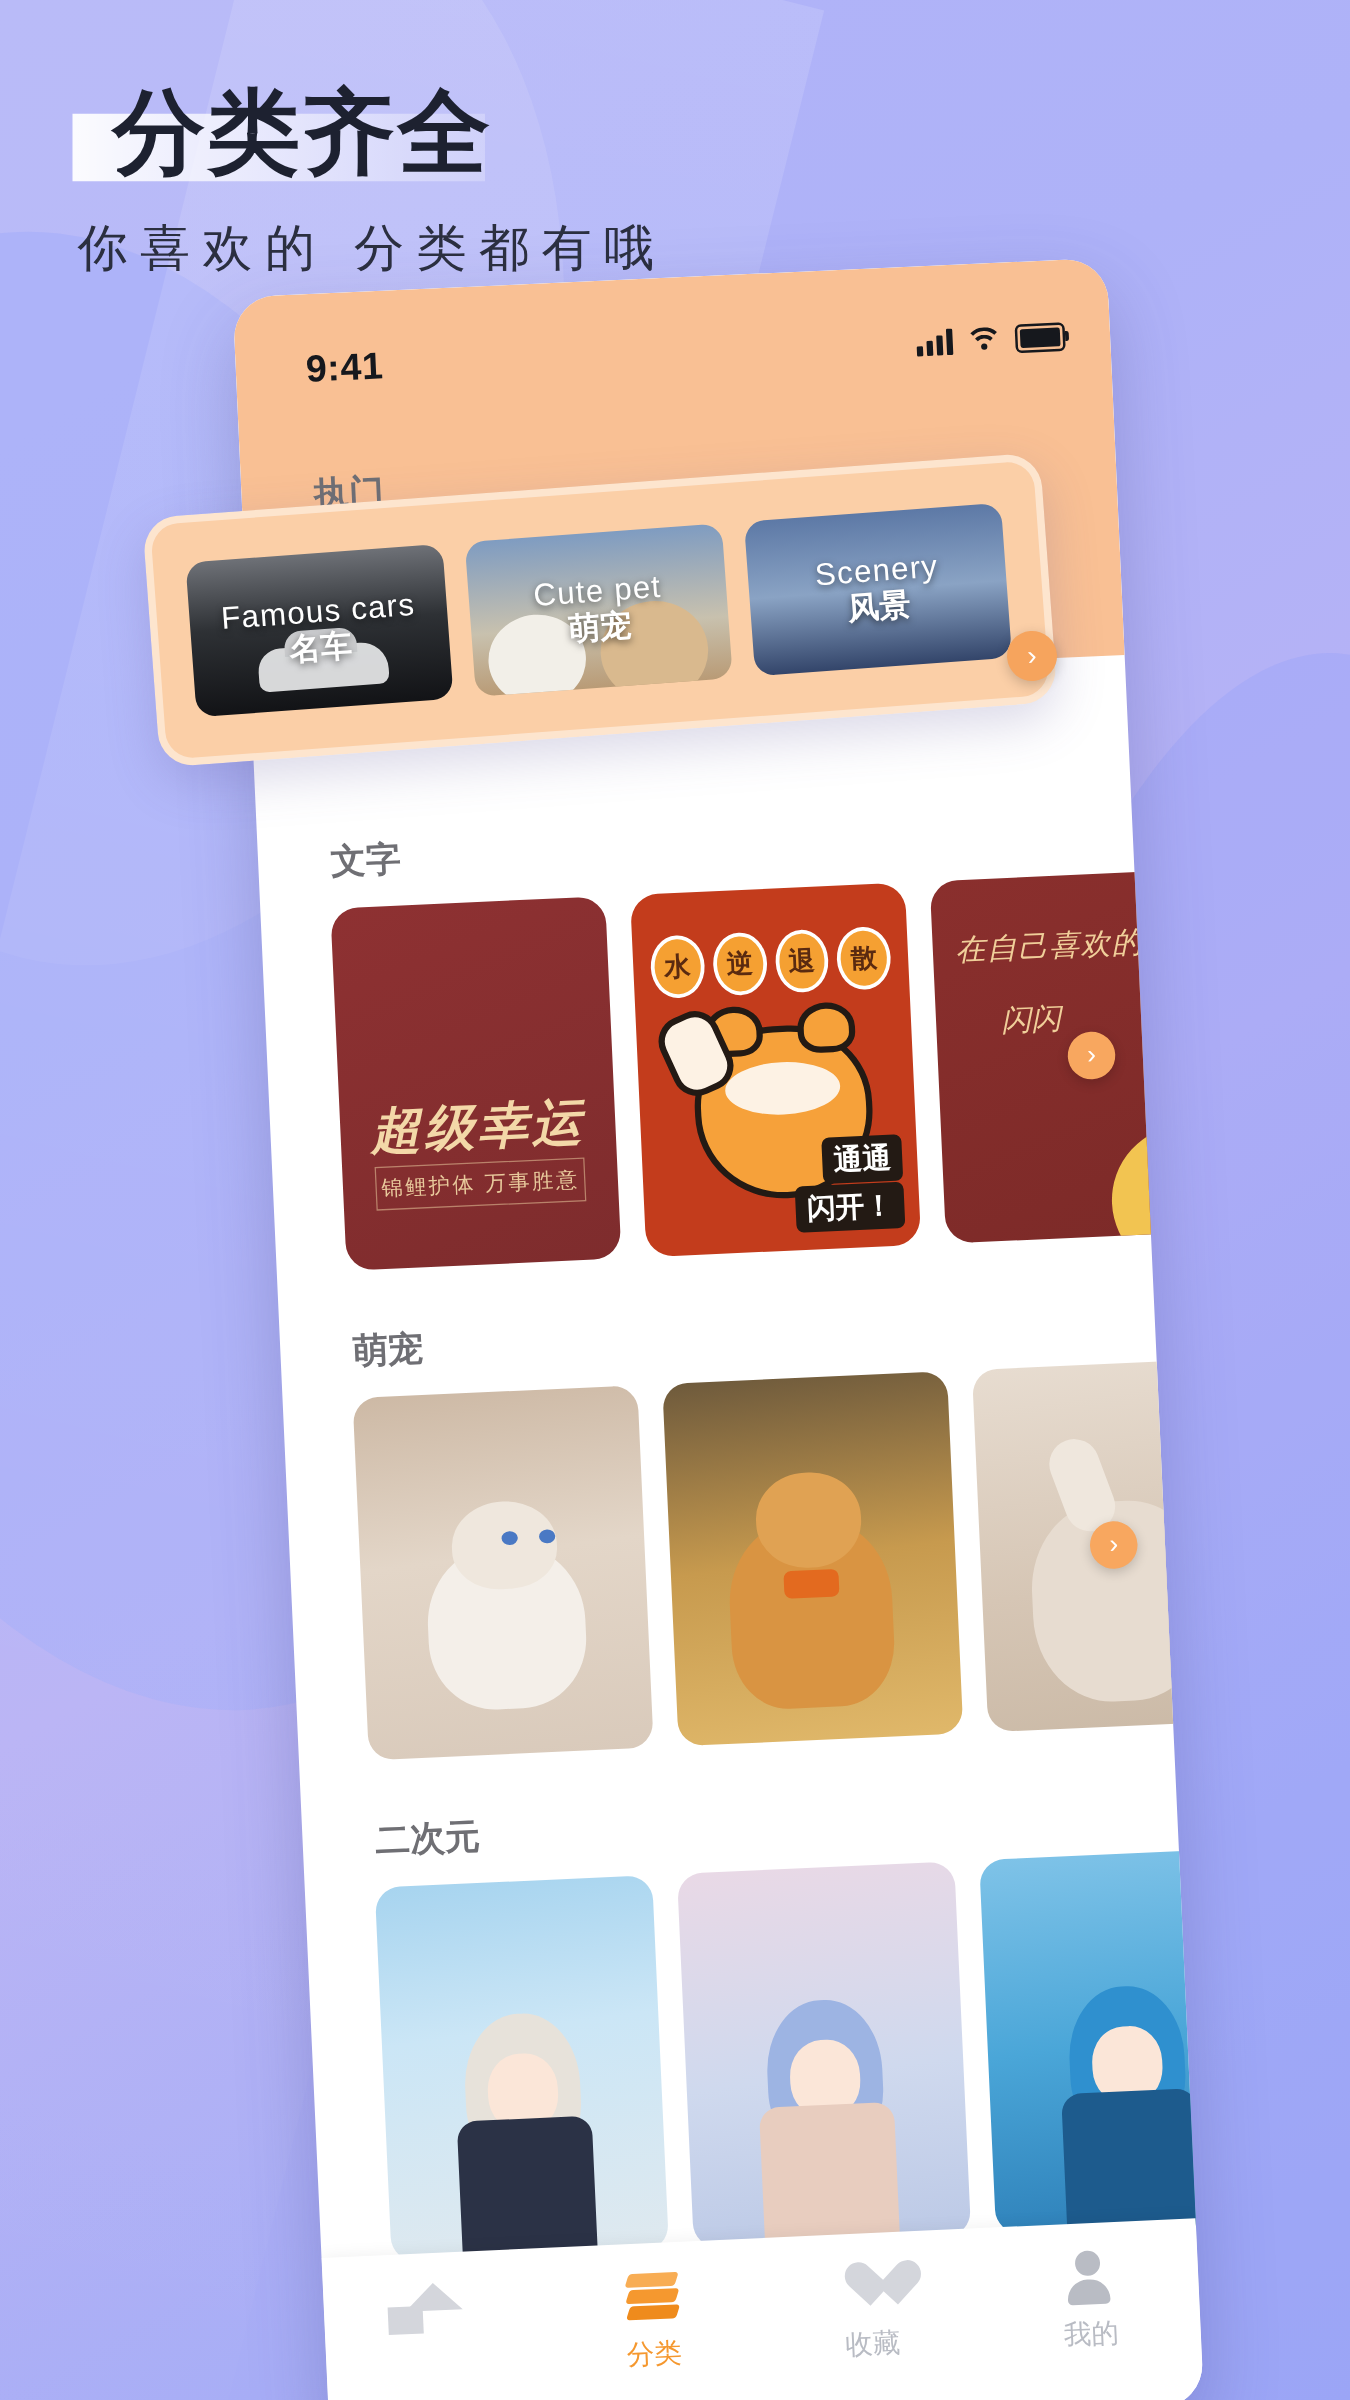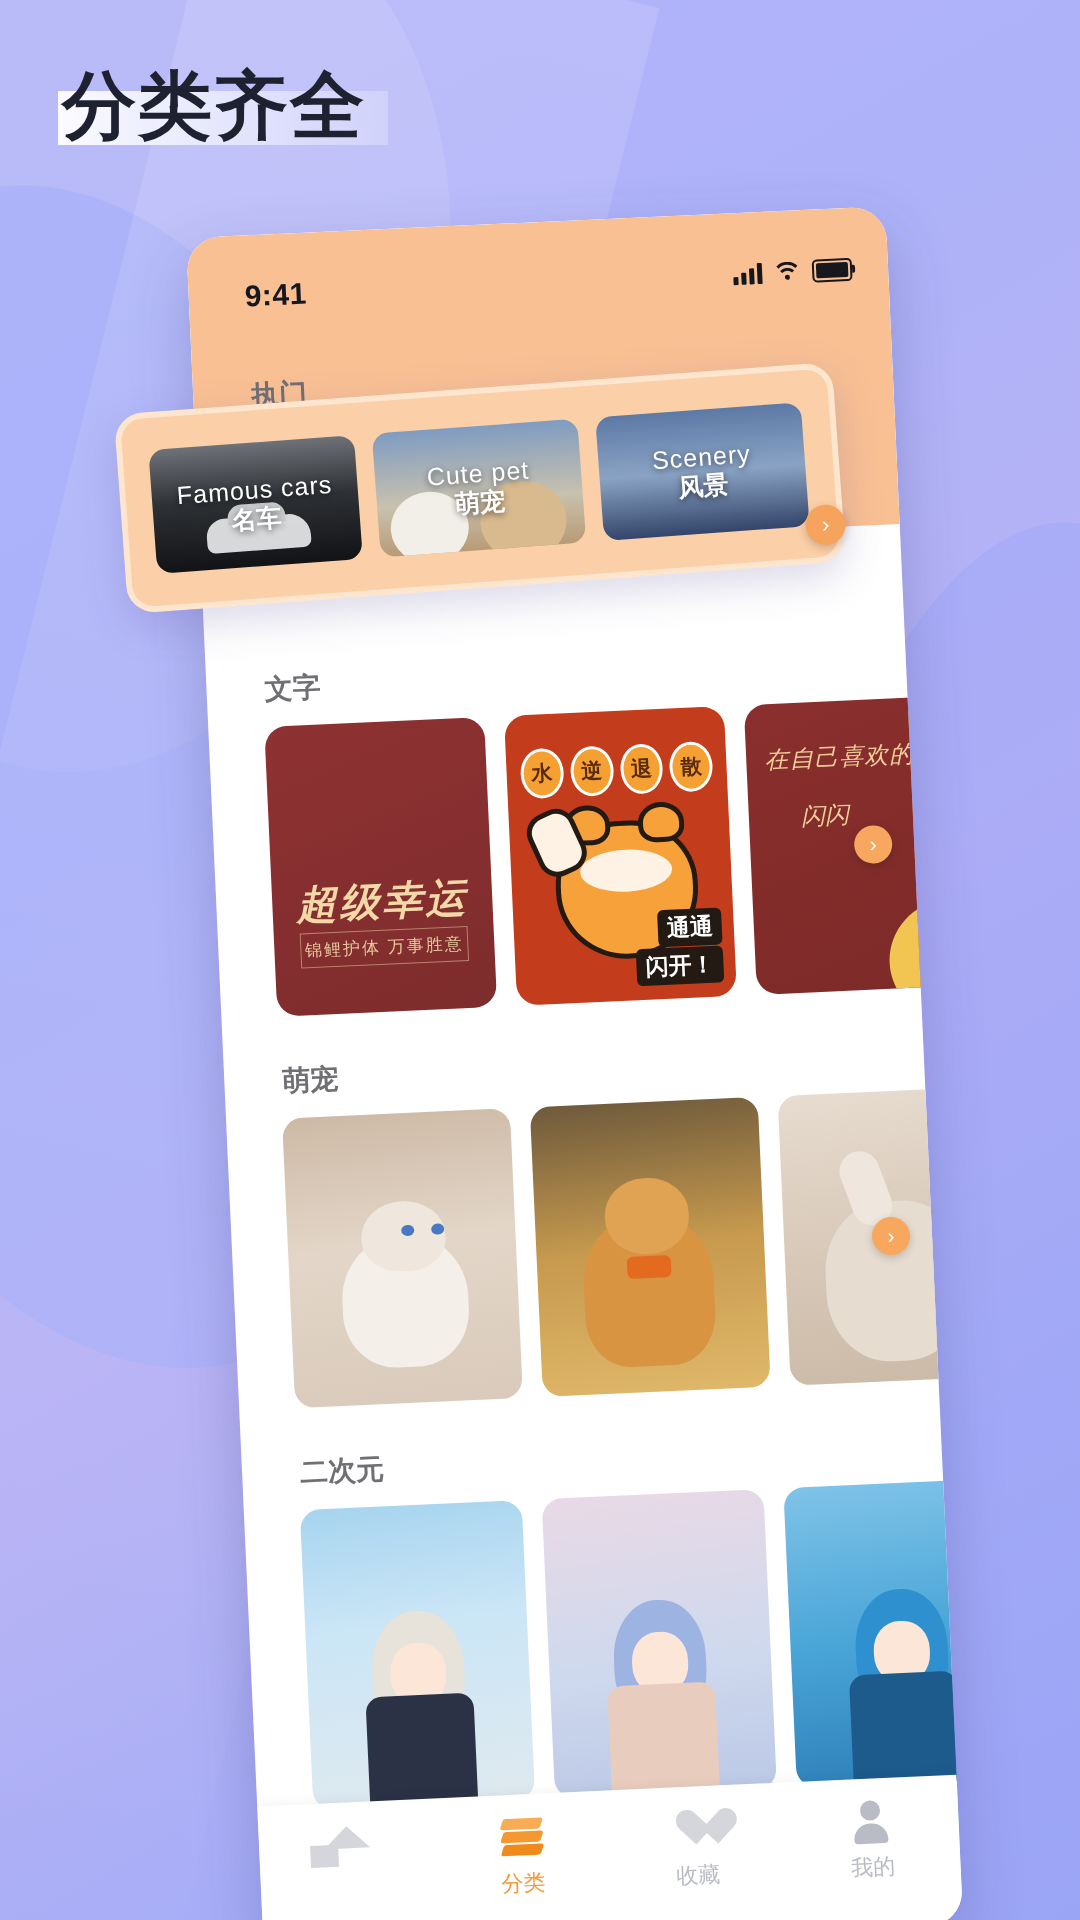--- a/index.html
+++ b/index.html
@@ -20,21 +20,21 @@
   .bg-diag{position:absolute;left:-60px;top:-80px;width:460px;height:2200px;
       background:linear-gradient(180deg,rgba(255,255,255,.13),rgba(255,255,255,0));
       transform:rotate(14deg);}
 
   
   .headline-wrap{position:absolute;left:62px;top:62px;z-index:30;}
   .headline{position:relative;display:inline-block;}
   .headline .hl{position:absolute;left:-4px;bottom:4px;width:330px;height:54px;
       background:linear-gradient(90deg,rgba(255,255,255,.95),rgba(255,255,255,.25));z-index:0;}
   .headline .txt{position:relative;z-index:1;font-size:74px;font-weight:bold;color:#1d2130;
-      letter-spacing:2px;line-height:1.18;white-space:nowrap;}
+      letter-spacing:2px;line-height:1.18;white-space:nowrap;margin-left:28px;}
   .subline{margin-top:22px;font-size:40px;color:#2b2f40;letter-spacing:10px;white-space:nowrap;}
 
   
   .phone{
     position:absolute;left:186px;top:238px;width:700px;height:1720px;
     background:#ffffff;border-radius:34px;overflow:hidden;
     transform:rotate(-2.6deg);transform-origin:top left;
     box-shadow:0 24px 60px rgba(60,60,130,.28);
   }
   .phone-top{background:#f9c094;height:318px;position:relative;}
@@ -180,20 +180,21 @@
   <div class="bg-shape2"></div>
   <div class="bg-shape3"></div>
   <div class="bg-diag"></div>
 </div>
 
 <div class="headline-wrap">
   <div class="headline">
     <span class="hl"></span>
     <span class="txt">分类齐全</span>
   </div>
+  <div class="subline">你喜欢的  分类都有哦</div>
 </div>
 
 <div class="phone">
 
   <div class="phone-top">
     <div class="statusbar">
       <div class="st-time">9:41</div>
       <div class="st-icons">
         <div class="sig">
             <i></i>

